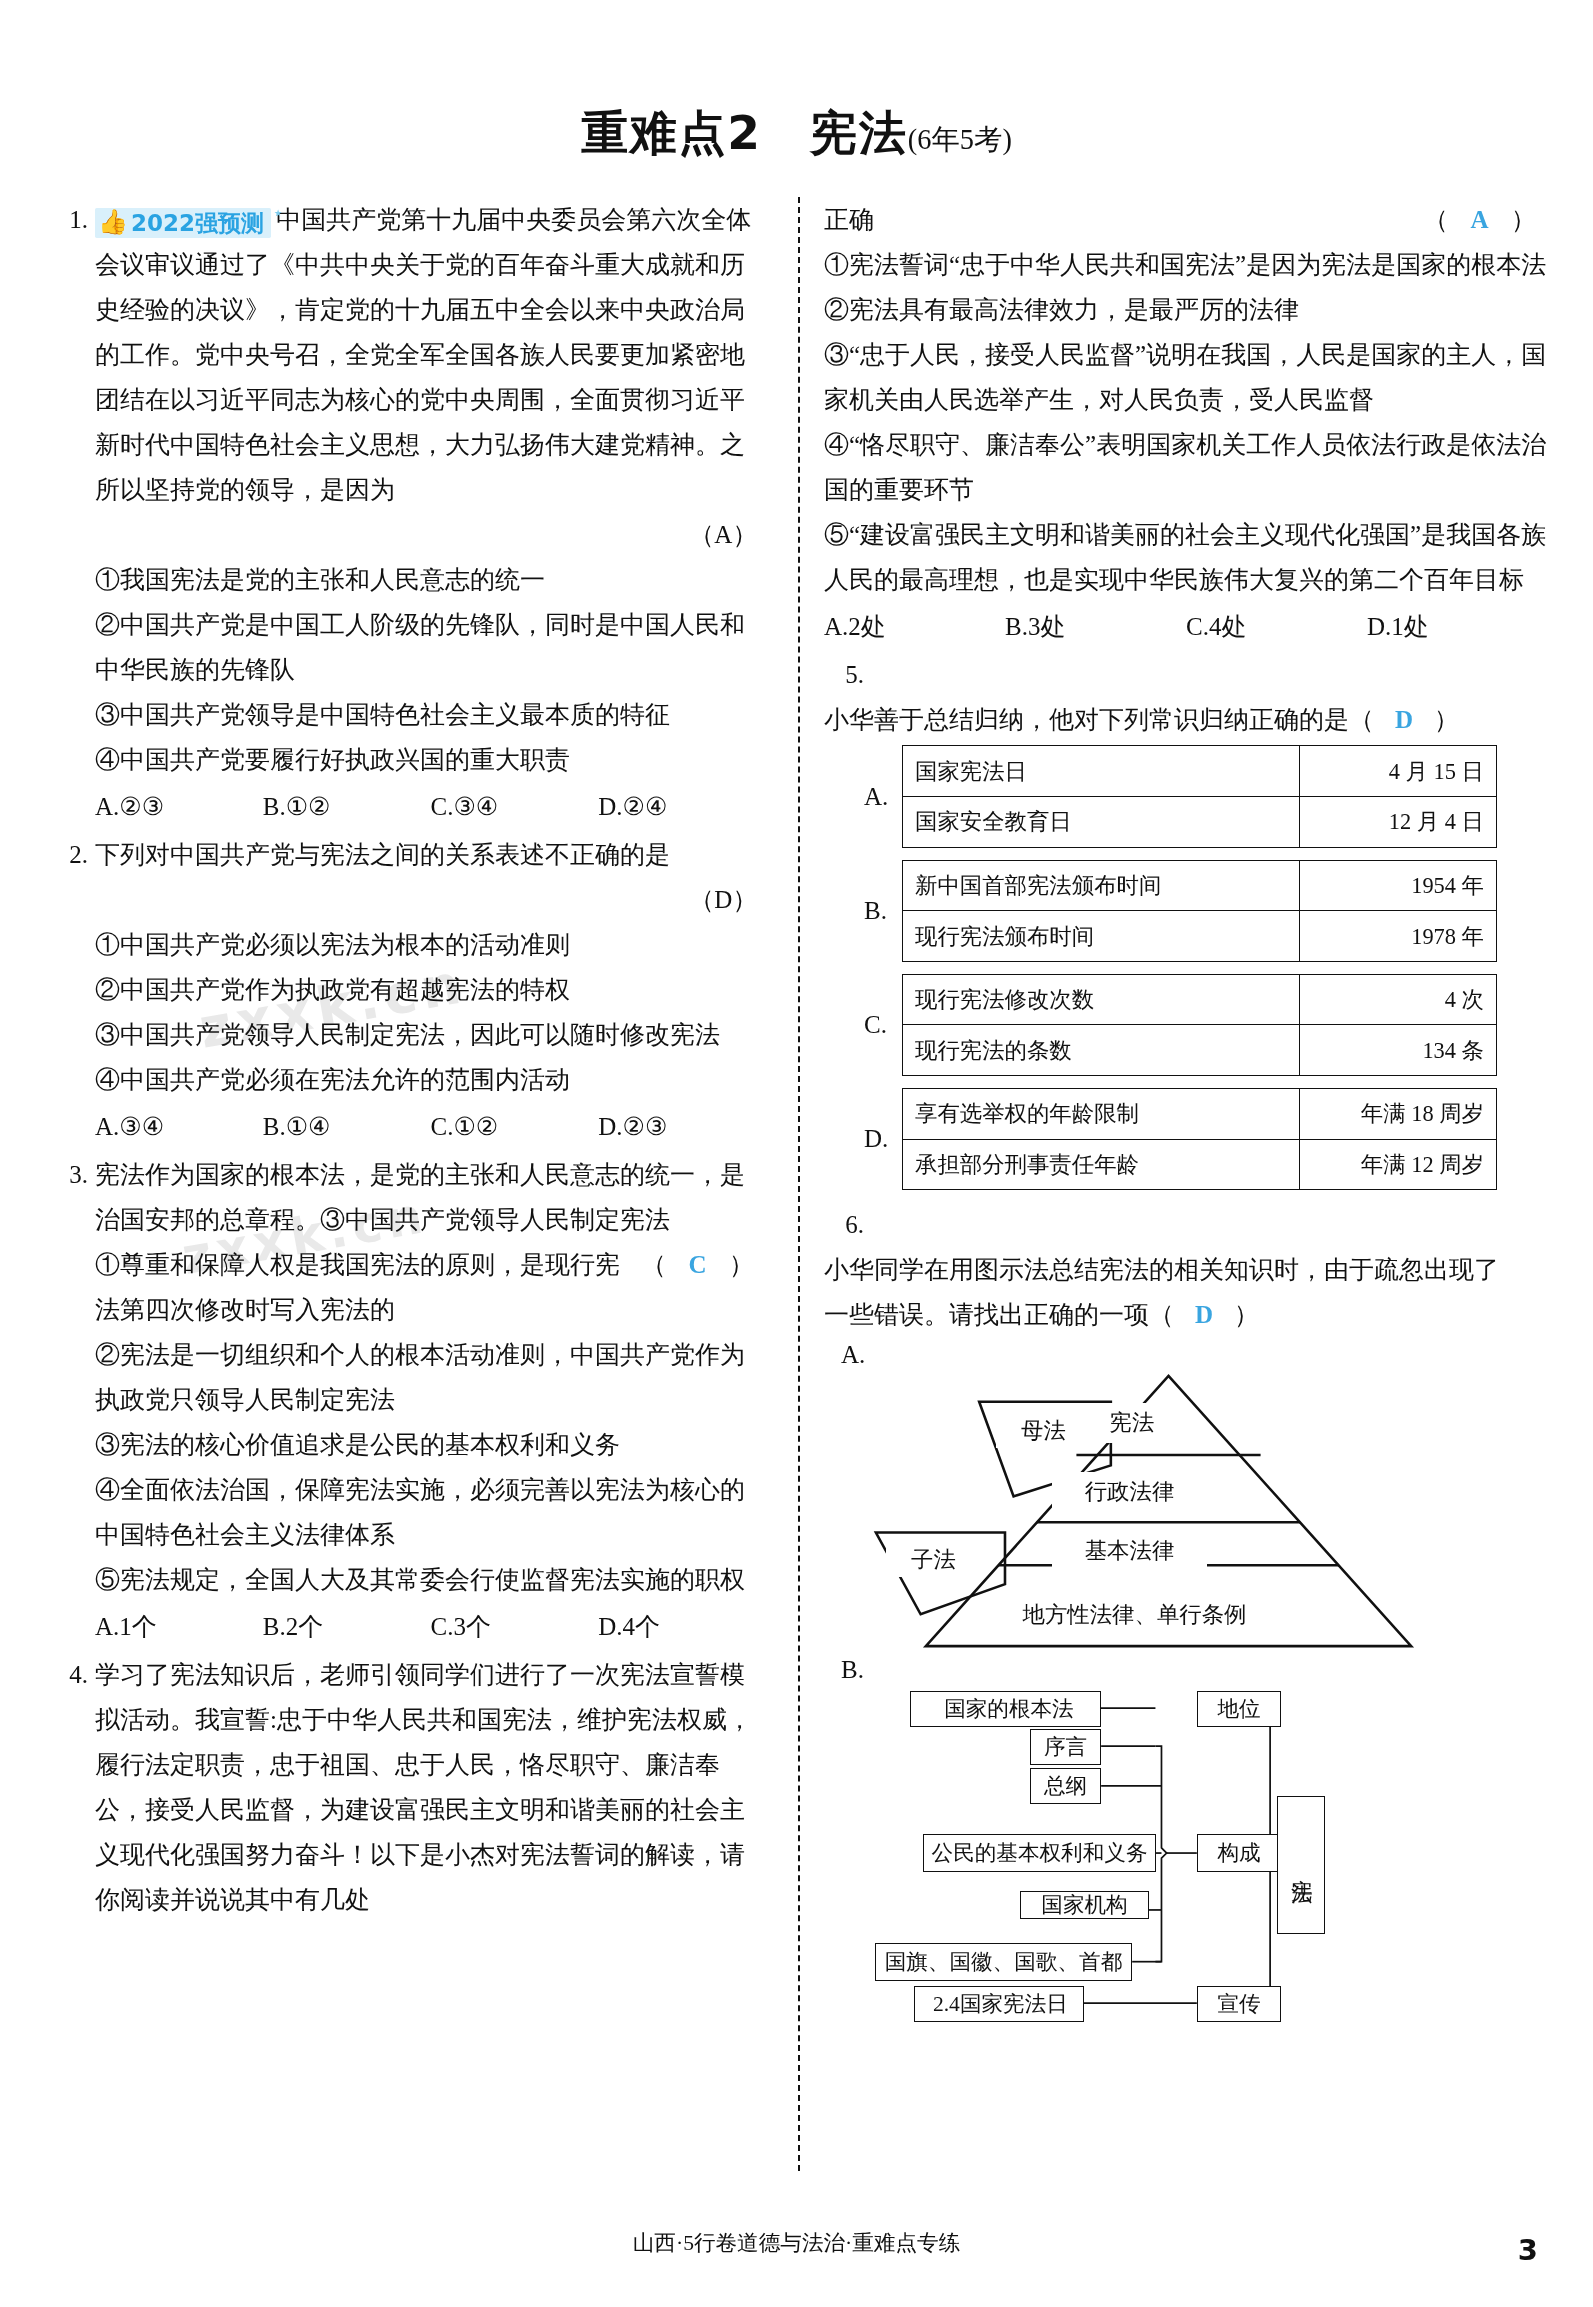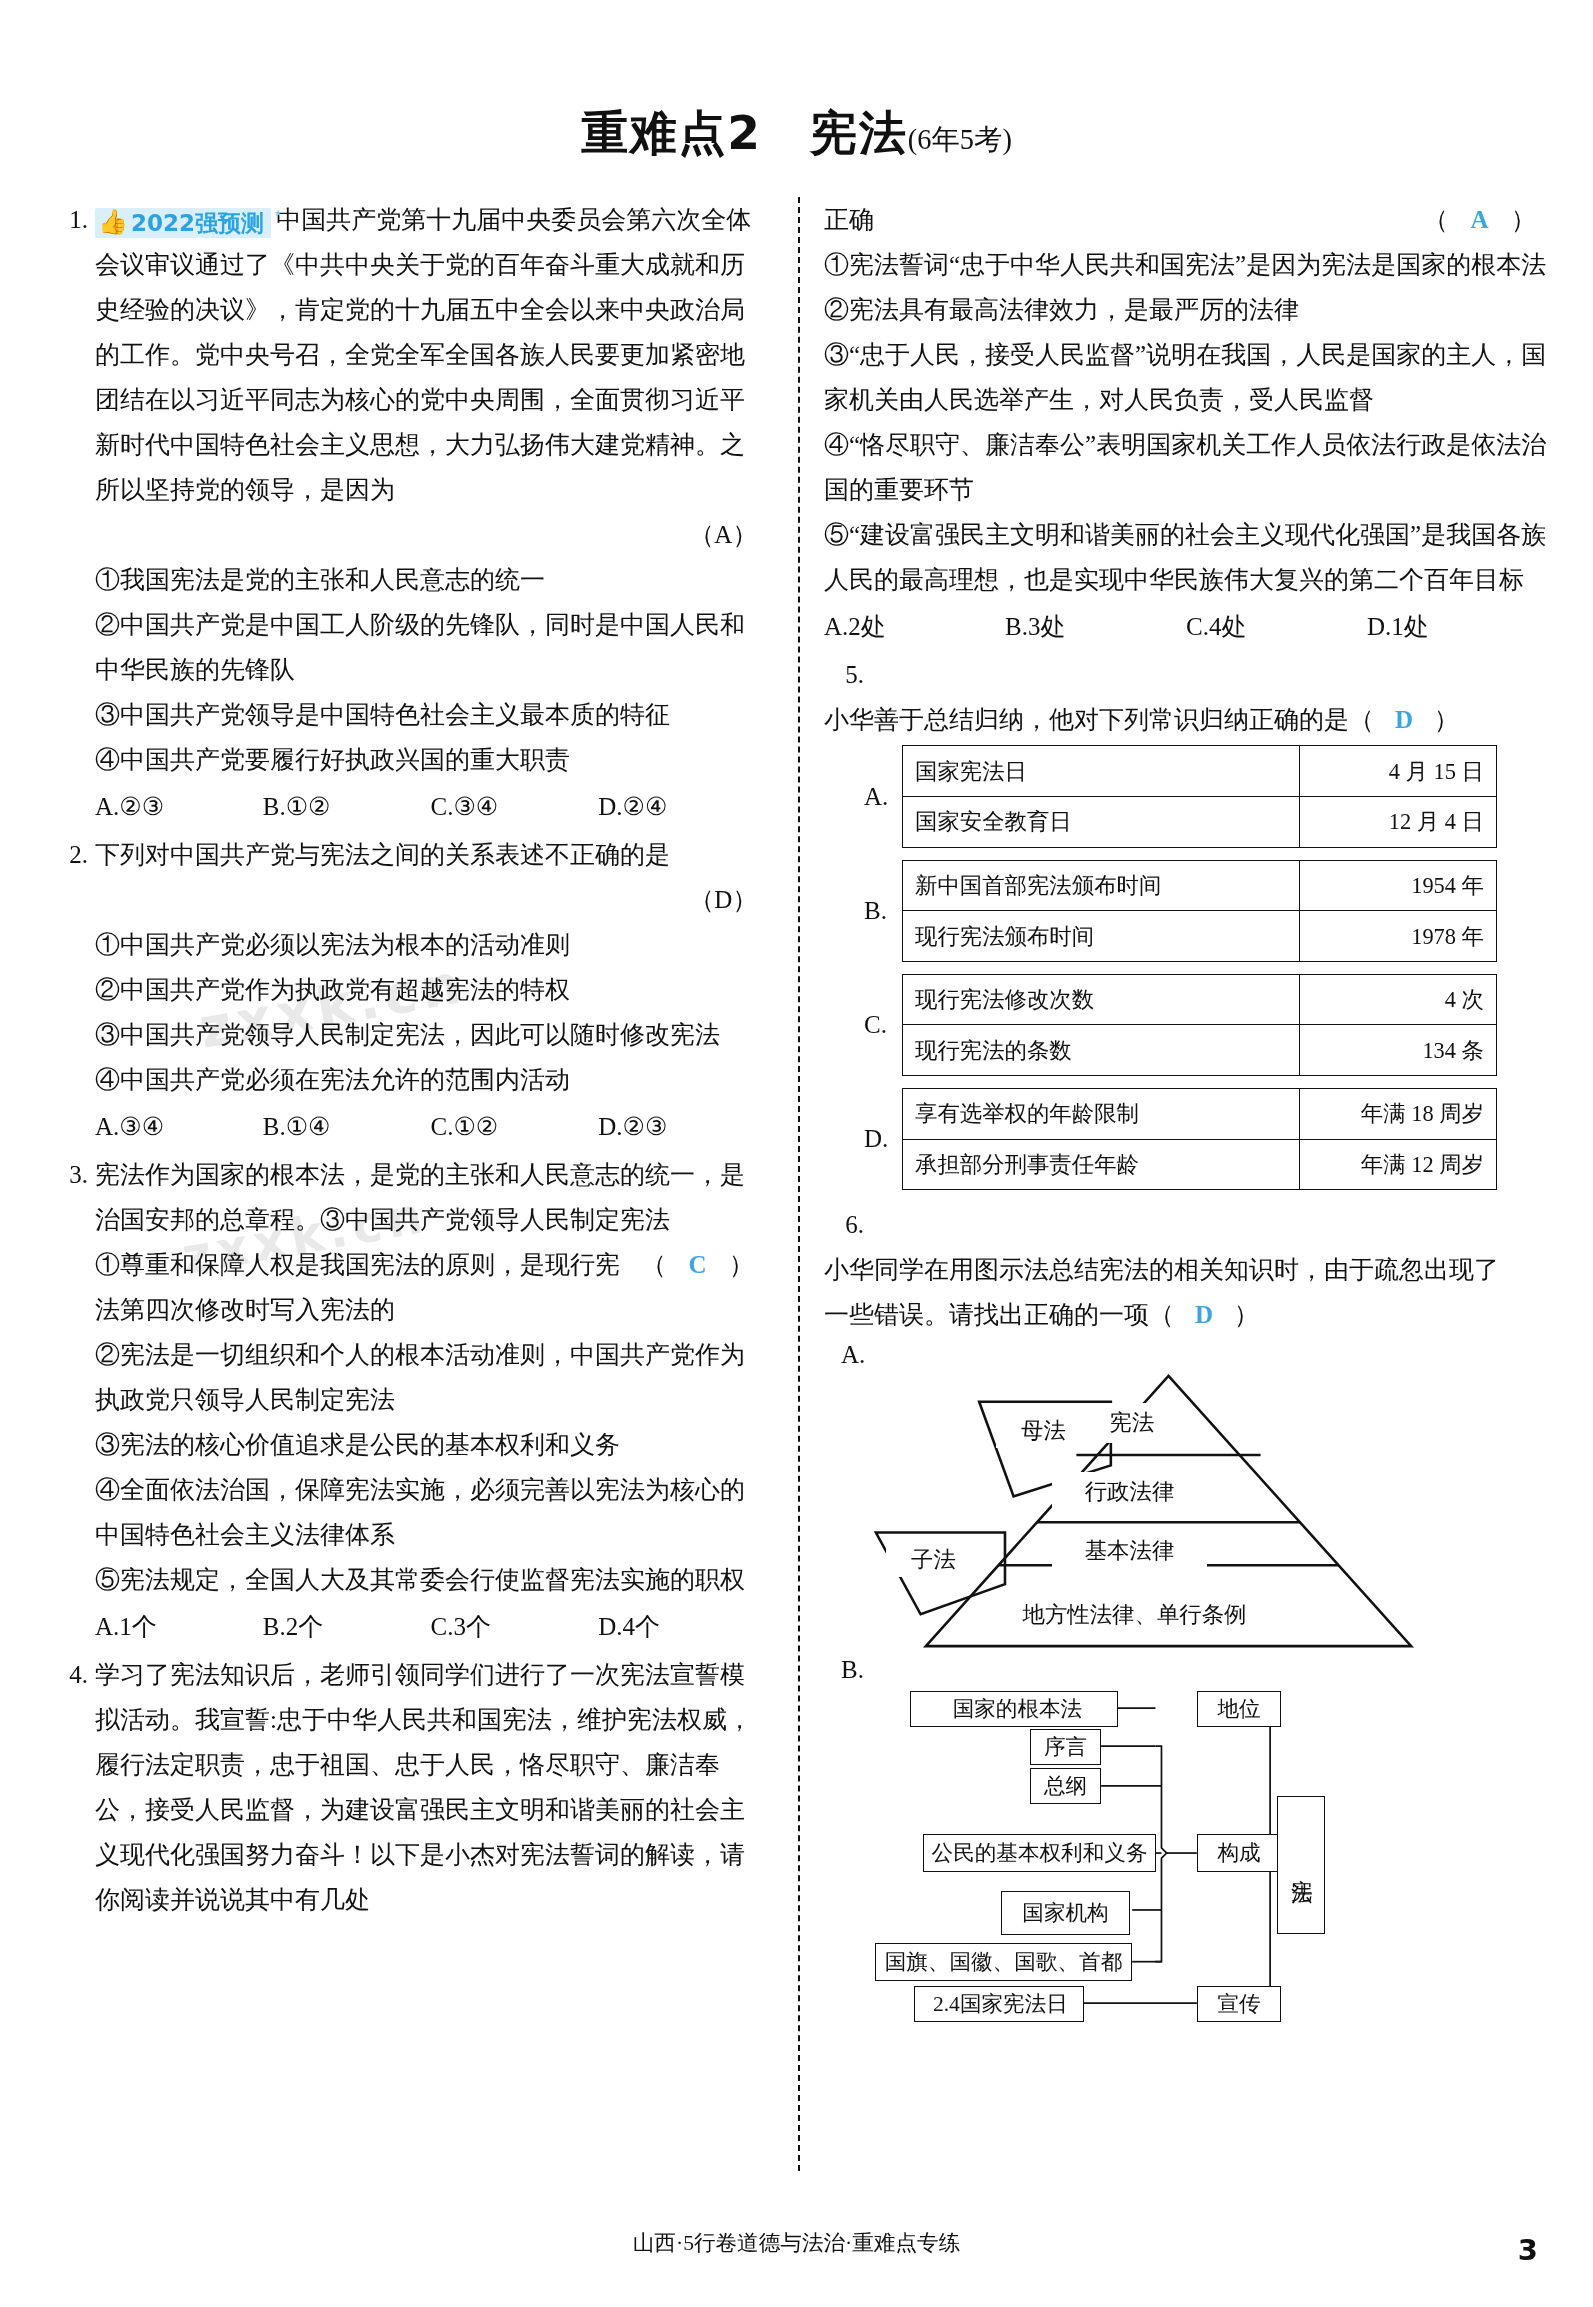--- a/index.html
+++ b/index.html
@@ -435,27 +435,27 @@
             <line x1="318" y1="262" x2="352" y2="262" stroke="#111" stroke-width="2"></line>
             <line x1="318" y1="322" x2="352" y2="322" stroke="#111" stroke-width="2"></line>
             <line x1="358" y1="196" x2="393" y2="196" stroke="#111" stroke-width="2"></line>
 
             <line x1="262" y1="370" x2="393" y2="370" stroke="#111" stroke-width="2"></line>
 
             <path d="M455,28 L478,28 L478,196 L486,196 L478,196 L478,370 L455,370" fill="none" stroke="#111" stroke-width="2"></path>
             <line x1="455" y1="196" x2="478" y2="196" stroke="#111" stroke-width="2"></line>
           </svg>
 
-          <div class="fbox" style="left:52px;top:7px;width:208px;height:36px;padding-left:12px;">国家的根本法</div>
+          <div class="fbox" style="left:52px;top:7px;width:191px;height:36px;padding-left:12px;">国家的根本法</div>
           <div class="fbox" style="left:339px;top:7px;width:84px;height:36px;">地位</div>
 
           <div class="fbox" style="left:172px;top:45px;width:71px;height:36px;">序言</div>
           <div class="fbox" style="left:172px;top:84px;width:71px;height:36px;">总纲</div>
           <div class="fbox" style="left:41px;top:150px;width:233px;height:38px;margin-left:24px;">公民的基本权利和义务</div>
-          <div class="fbox" style="left:143px;top:207px;width:129px;height:44px;">国家机构</div>
+          <div class="fbox" style="left:162px;top:207px;width:129px;height:28px;">国家机构</div>
           <div class="fbox" style="left:17px;top:259px;width:257px;height:38px;">国旗、国徽、国歌、首都</div>
           <div class="fbox" style="left:339px;top:150px;width:84px;height:38px;">构成</div>
 
           <div class="fbox" style="left:56px;top:302px;width:170px;height:36px;padding-left:8px;">2.4国家宪法日</div>
           <div class="fbox" style="left:339px;top:302px;width:84px;height:36px;">宣传</div>
 
           <div class="fbox vert" style="left:419px;top:112px;width:48px;height:138px;">宪法</div>
         </div>
       </div>
 

